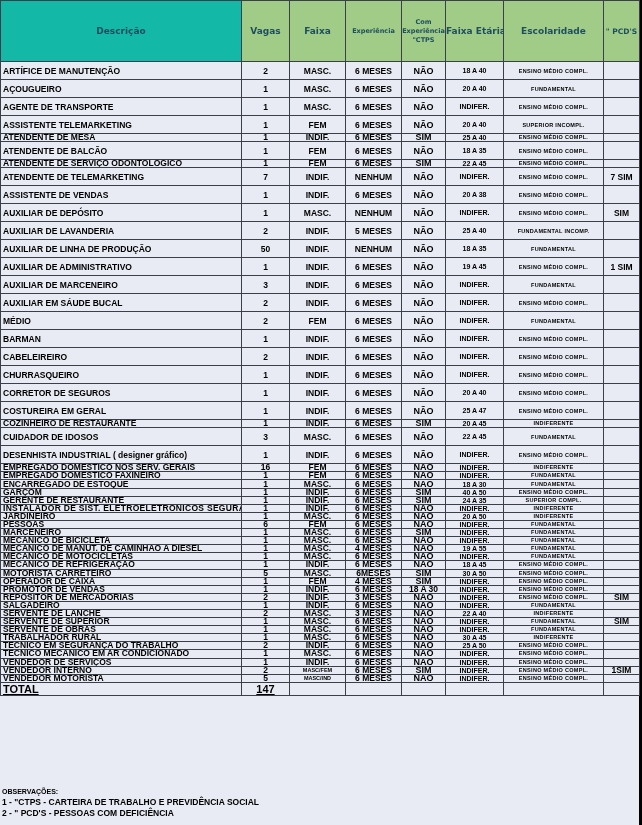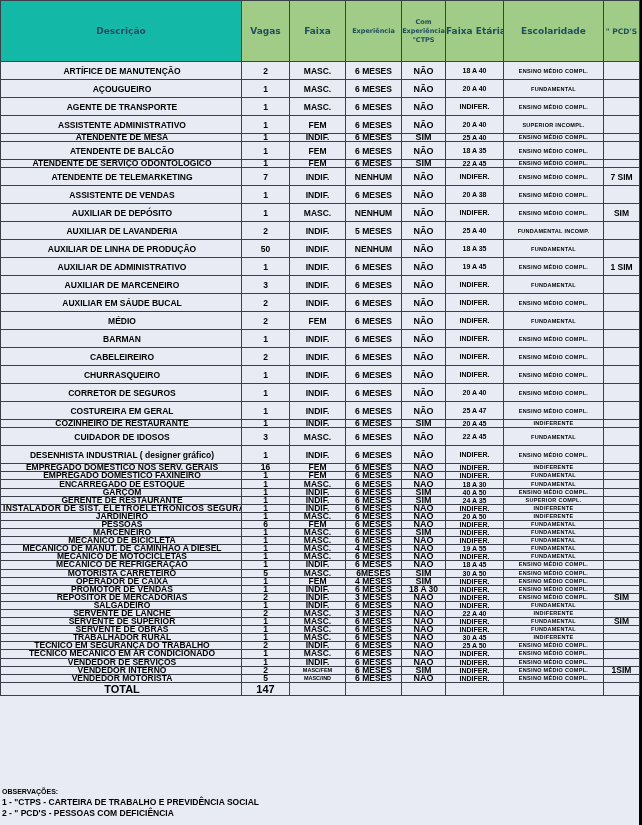--- a/index.html
+++ b/index.html
@@ -5,31 +5,31 @@
     html, body { margin: 0; padding: 0; background: #ffffff; }
     body { width: 642px; height: 825px; overflow: hidden; position: relative; font-family: "DejaVu Sans", sans-serif; }
     .sheet { position: absolute; left: 0; top: 0; width: 639px; height: 825px; background: #e8ebf4; border-right: 3px solid #000; }
     table { border-collapse: collapse; table-layout: fixed; width: 639px; position: absolute; left: 0; top: 0; }
     td, th { border: 1.5px solid #3a3f4a; padding: 0; overflow: hidden; white-space: nowrap; }
     th { background: #a0cc88; color: #1f4e5f; font-weight: bold; font-size: 9px; height: 60px; text-align: center; vertical-align: middle; }
     th.desc { background: #14b8a6; }
     th.small { font-size: 6.5px; white-space: normal; line-height: 9px; }
     th.pcd { font-size: 7.5px; white-space: normal; line-height: 11px; }
     td { background: #e8ebf4; color: #000; font-weight: bold; text-align: center; vertical-align: middle; font-size: 8.5px; font-family: "Liberation Sans", sans-serif; }
-    td.d { text-align: center; padding-left: 2px; font-size: 8.5px; margin-left: 8px; }
+    td.d { text-align: left; padding-left: 2px; font-size: 8.5px; margin-left: 8px; }
     td.tiny { font-size: 5.5px; letter-spacing: 0.3px; }
     td.ctps { font-size: 9px; }
     td.faixa { font-size: 7px; }
     td.esc { font-size: 5.5px; letter-spacing: 0.3px; }
     td.sx { font-size: 8.5px; }
     td.sxs { font-size: 5.5px; }
     tr.tall td { height: 17px; }
     tr.short td { height: 7.1px; line-height: 7px; }
     tr.short td.d { font-size: 8.5px; }
-    tr.total td { height: 11px; font-size: 11px; }
+    tr.total td { height: 11px; font-size: 11px; text-decoration: underline; }
     tr.total td.d { font-size: 11px; font-weight: bold; }
     .obs { position: absolute; left: 2px; top: 787px; width: 600px; font-family: "Liberation Sans", sans-serif; color: #000; font-weight: bold; }
     .obs .t { font-size: 7px; line-height: 10px; }
     .obs .l { font-size: 8.5px; line-height: 10.5px; }
   </style>
 </head>
 <body>
 
 <div class="sheet">
   <table>
@@ -80,21 +80,21 @@
           <td class="d">AGENTE DE TRANSPORTE</td>
           <td>1</td>
           <td class="sx">MASC.</td>
           <td>6 MESES</td>
           <td class="ctps">NÃO</td>
           <td class="faixa">INDIFER.</td>
           <td class="esc">ENSINO MÉDIO COMPL.</td>
           <td></td>
         </tr>
         <tr class="tall">
-          <td class="d">ASSISTENTE ADMINISTRATIVO</td>
+          <td class="d">ASSISTENTE TELEMARKETING</td>
           <td>1</td>
           <td class="sx">FEM</td>
           <td>6 MESES</td>
           <td class="ctps">NÃO</td>
           <td class="faixa">20 A 40</td>
           <td class="esc">SUPERIOR INCOMPL.</td>
           <td></td>
         </tr>
         <tr class="short">
           <td class="d">ATENDENTE DE MESA</td>

